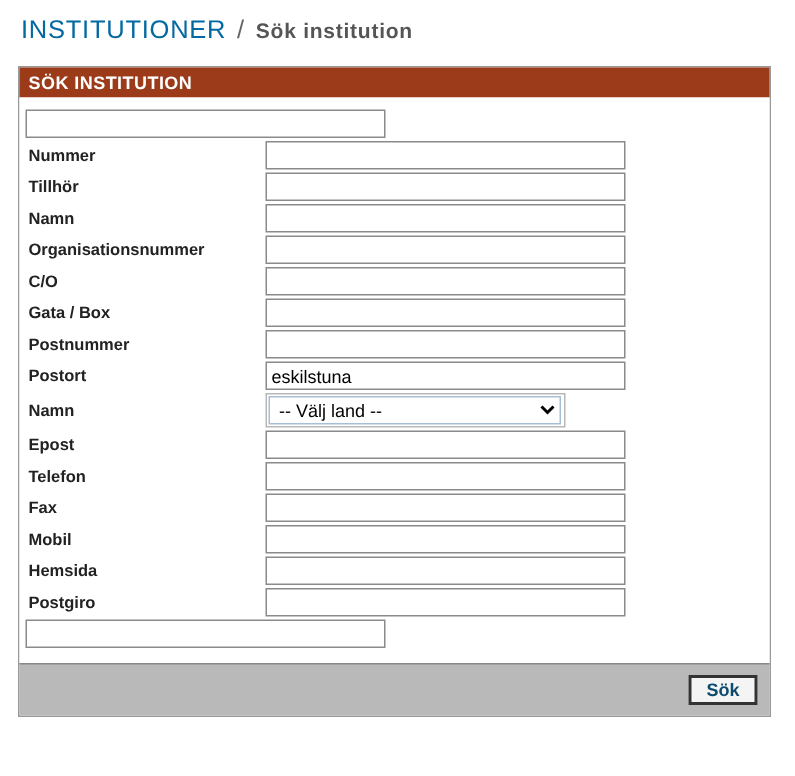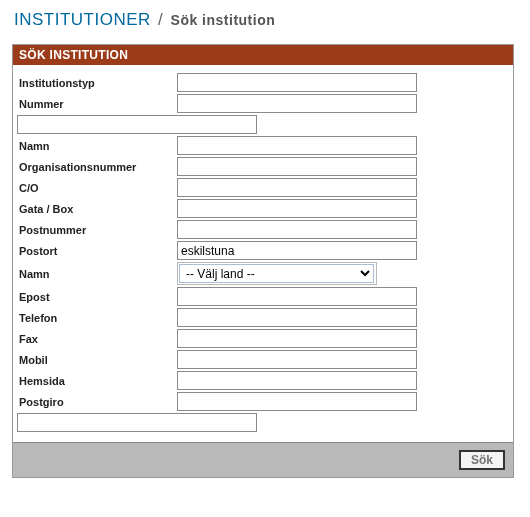--- a/index.html
+++ b/index.html
@@ -95,48 +95,48 @@
     padding: 7px 8px;
     text-align: right;
   }
   .btn {
     background: #f4f4f4;
     border: 2px solid #333;
     font-weight: bold;
     font-size: 12px;
     padding: 1px 10px;
     cursor: pointer;
-    color: #737373;
+    color: #0c4a6e;
   }
 </style>
 </head>
 <body>
 
 <h1 class="page-title">
   <span class="main">INSTITUTIONER</span>
   <span class="sep">/</span>
   <span class="sub">Sök institution</span>
 </h1>
 
 <div class="panel">
   <div class="panel-header">SÖK INSTITUTION</div>
 
   <div class="form-area">
 
     <div class="row">
-      <div class="lbl">Institutionstyp</div>
       <div class="fld"><input type="text" value="" style=""></div>
     </div>
 
     <div class="row">
       <div class="lbl">Nummer</div>
       <div class="fld"><input type="text" value="" style=""></div>
     </div>
 
     <div class="row">
+      <div class="lbl">Tillhör</div>
       <div class="fld"><input type="text" value="" style=""></div>
     </div>
 
     <div class="row">
       <div class="lbl">Namn</div>
       <div class="fld"><input type="text" value="" style=""></div>
     </div>
 
     <div class="row">
       <div class="lbl">Organisationsnummer</div>

